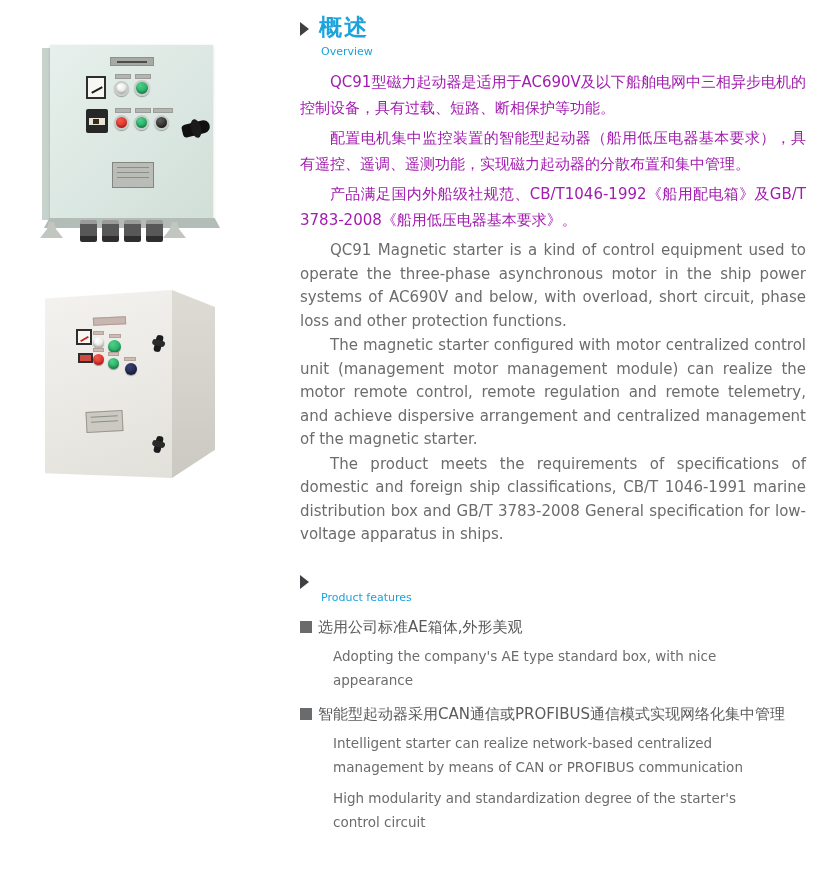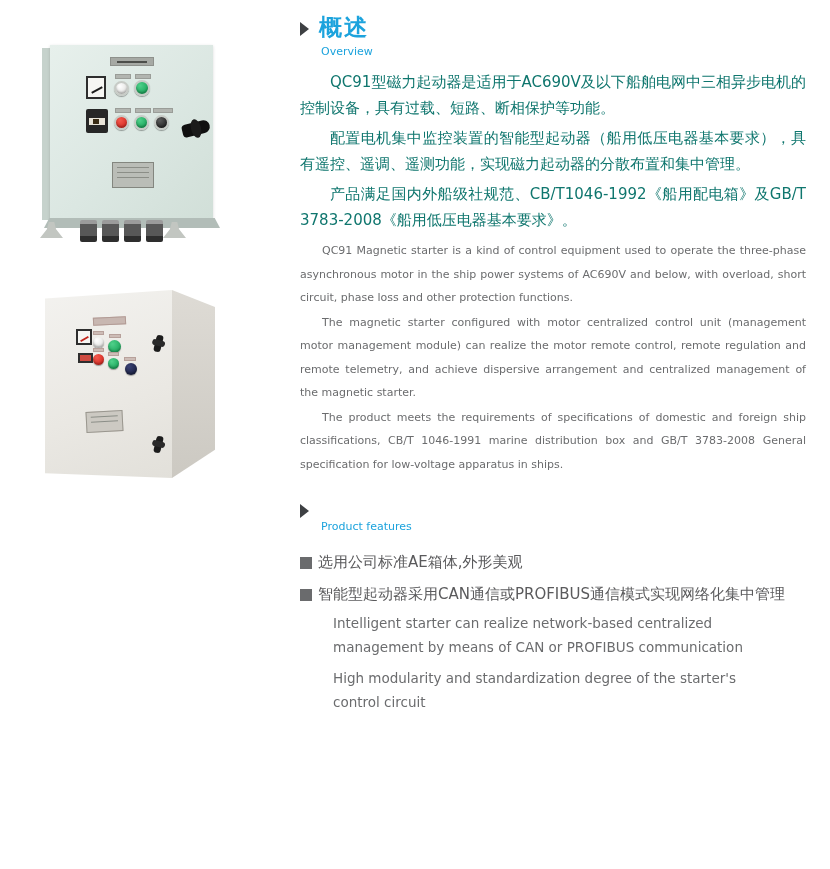--- a/index.html
+++ b/index.html
@@ -17,31 +17,31 @@
     width:0; height:0; margin-top:2px;
     border-left:9px solid #3e4043;
     border-top:7px solid transparent;
     border-bottom:7px solid transparent;
   }
   .h-zh { font-size:23px; font-weight:bold; color:#1ca3dd; letter-spacing:2px; }
   .h-en { margin:2px 0 0 21px; font-size:11px; color:#1ca3dd; }
 
   .zh-paras { margin-top:11px; }
   .p-zh {
-    font-size:15px; line-height:26px; color:#0f766e;
+    font-size:15px; line-height:26px; color:#a21caf;
     text-align:justify; text-indent:2em; margin-bottom:4px;
   }
   .en-paras { margin-top:6px; }
   .p-en {
-    font-size:11px; line-height:23.5px; color:#6b6c6e;
+    font-size:15px; line-height:23.5px; color:#6b6c6e;
     text-align:justify; text-indent:2em; margin-bottom:1px;
   }
 
   .features-block { margin-top:26px; }
-  .feat-list { margin-top:20px; }
+  .feat-list { margin-top:14px; }
   .feat-zh {
     display:flex; align-items:center; gap:6px;
     font-size:15px; color:#5a5a5c; margin-top:13px;
   }
   .sq { width:12px; height:12px; background:#6a6b6d; flex:0 0 auto; }
   .feat-en {
     margin:7px 0 0 33px; font-size:13.5px; line-height:24px; color:#6b6c6e;
     max-width:440px;
   }
 
@@ -209,20 +209,21 @@
       <div class="tri"></div>
     </div>
     <div class="h-en">Product features</div>
 
     <div class="feat-list">
 
       <div class="feat-zh">
         <span class="sq"></span>
         <span>选用公司标准AE箱体,外形美观</span>
       </div>
+      <div class="feat-en">Adopting the company's AE type standard box, with nice appearance</div>
 
       <div class="feat-zh">
         <span class="sq"></span>
         <span>智能型起动器采用CAN通信或PROFIBUS通信模式实现网络化集中管理</span>
       </div>
       <div class="feat-en">Intelligent starter can realize network-based centralized management by means of CAN or PROFIBUS communication</div>
 
       <div class="feat-en">High modularity and standardization degree of the starter's control circuit</div>
 
     </div>

